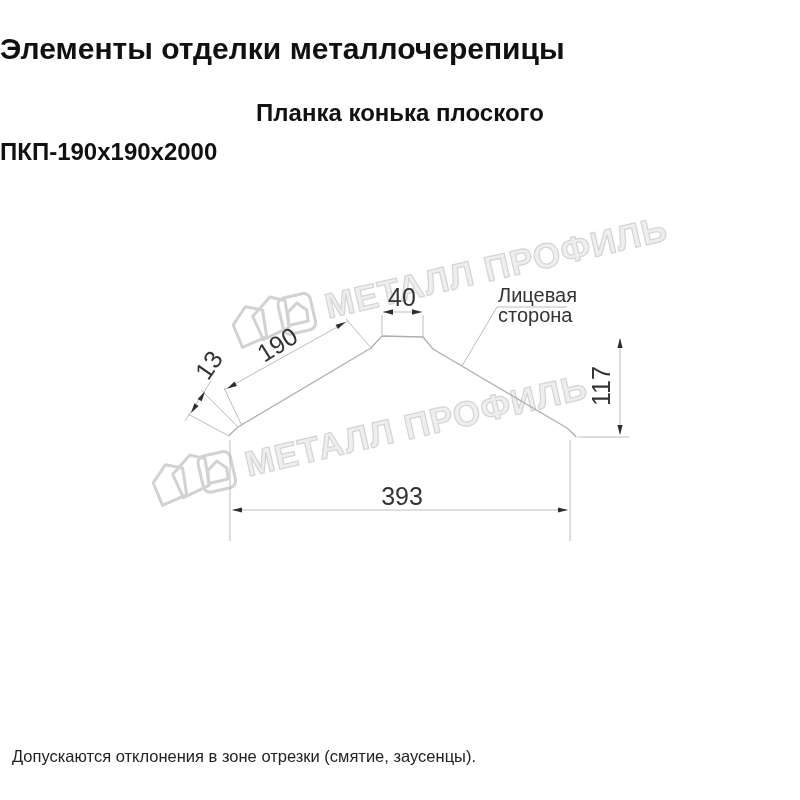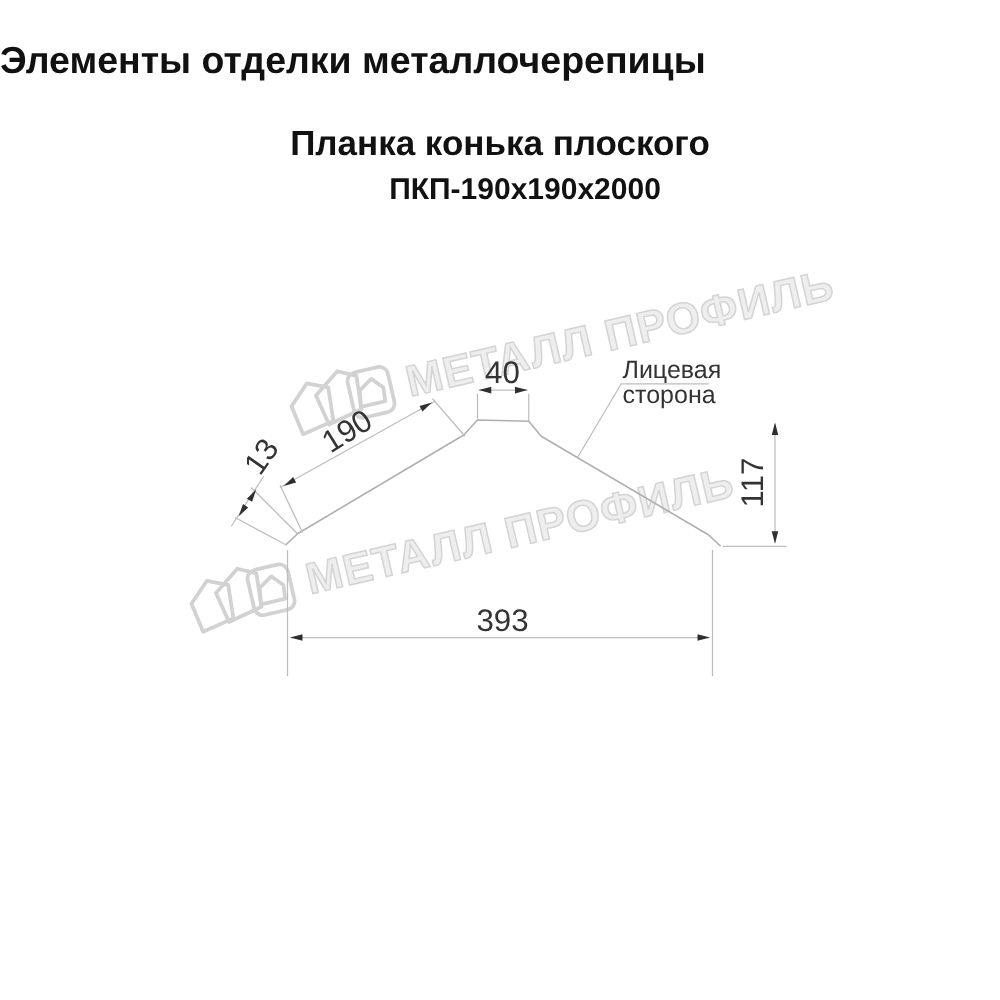--- a/index.html
+++ b/index.html
@@ -6,25 +6,25 @@
   body{
     width:800px;height:800px;background:#ffffff;position:relative;overflow:hidden;
     font-family:"Liberation Sans", sans-serif;
   }
   .page-title{
     position:absolute;left:0;right:0;top:12px;
     font-size:30px;font-weight:bold;color:#111;
   }
   .product-name{
     position:absolute;left:0;right:0;top:99px;text-align:center;
-    font-size:28px;font-weight:bold;color:#111;
+    font-size:24px;font-weight:bold;color:#111;
   }
   .product-code{
-    position:absolute;left:0;right:0;top:138px;text-align:center;
-    font-size:24px;font-weight:bold;color:#111;margin-left:40px;
+    position:absolute;left:0;right:0;top:138px;text-align:left;
+    font-size:24px;font-weight:bold;color:#111;
   }
   .wm{
     position:absolute;display:flex;align-items:center;gap:7px;
     transform-origin:0 50%;pointer-events:none;white-space:nowrap;
   }
   .wm-a{left:229px;top:301px;transform:rotate(-13deg);}
   .wm-b{left:149px;top:459px;transform:rotate(-13deg);}
   .wm-text{
     font-size:35px;font-weight:bold;letter-spacing:1px;color:#eeeeee;
     -webkit-text-stroke:1.2px #d2d2d2;opacity:.95;
@@ -125,15 +125,16 @@
 
     <g>
       <path class="thinline" d="M 462 366 L 497 307 L 567 307"></path>
       <text class="face-label" x="498" y="302">Лицевая</text>
       <text class="face-label" x="498" y="322">сторона</text>
     </g>
 
   </svg>
 
   <div class="footer">
+    <div>Допускаются отклонения в зоне отрезки (смятие, заусенцы).</div>
   </div>
 
 </div>
 
 </body></html>

